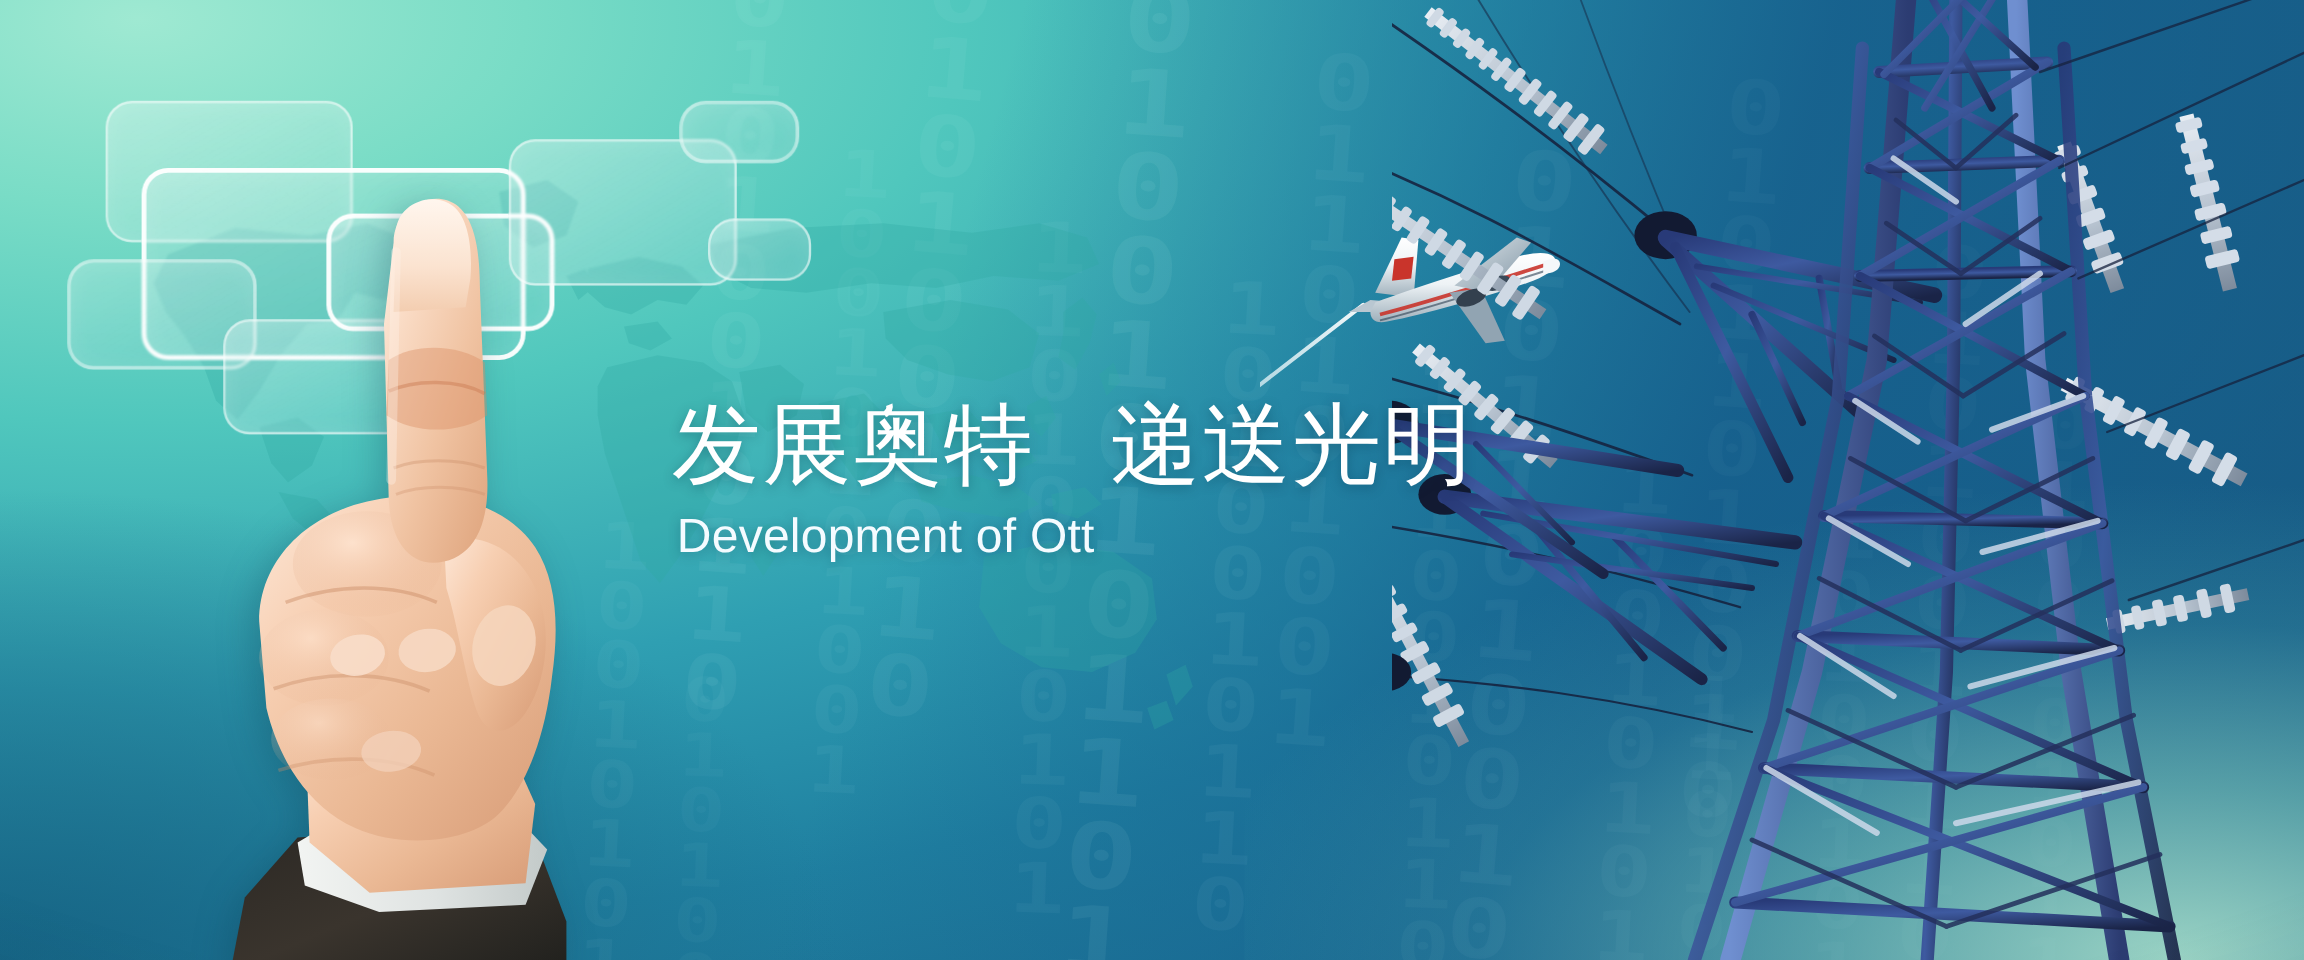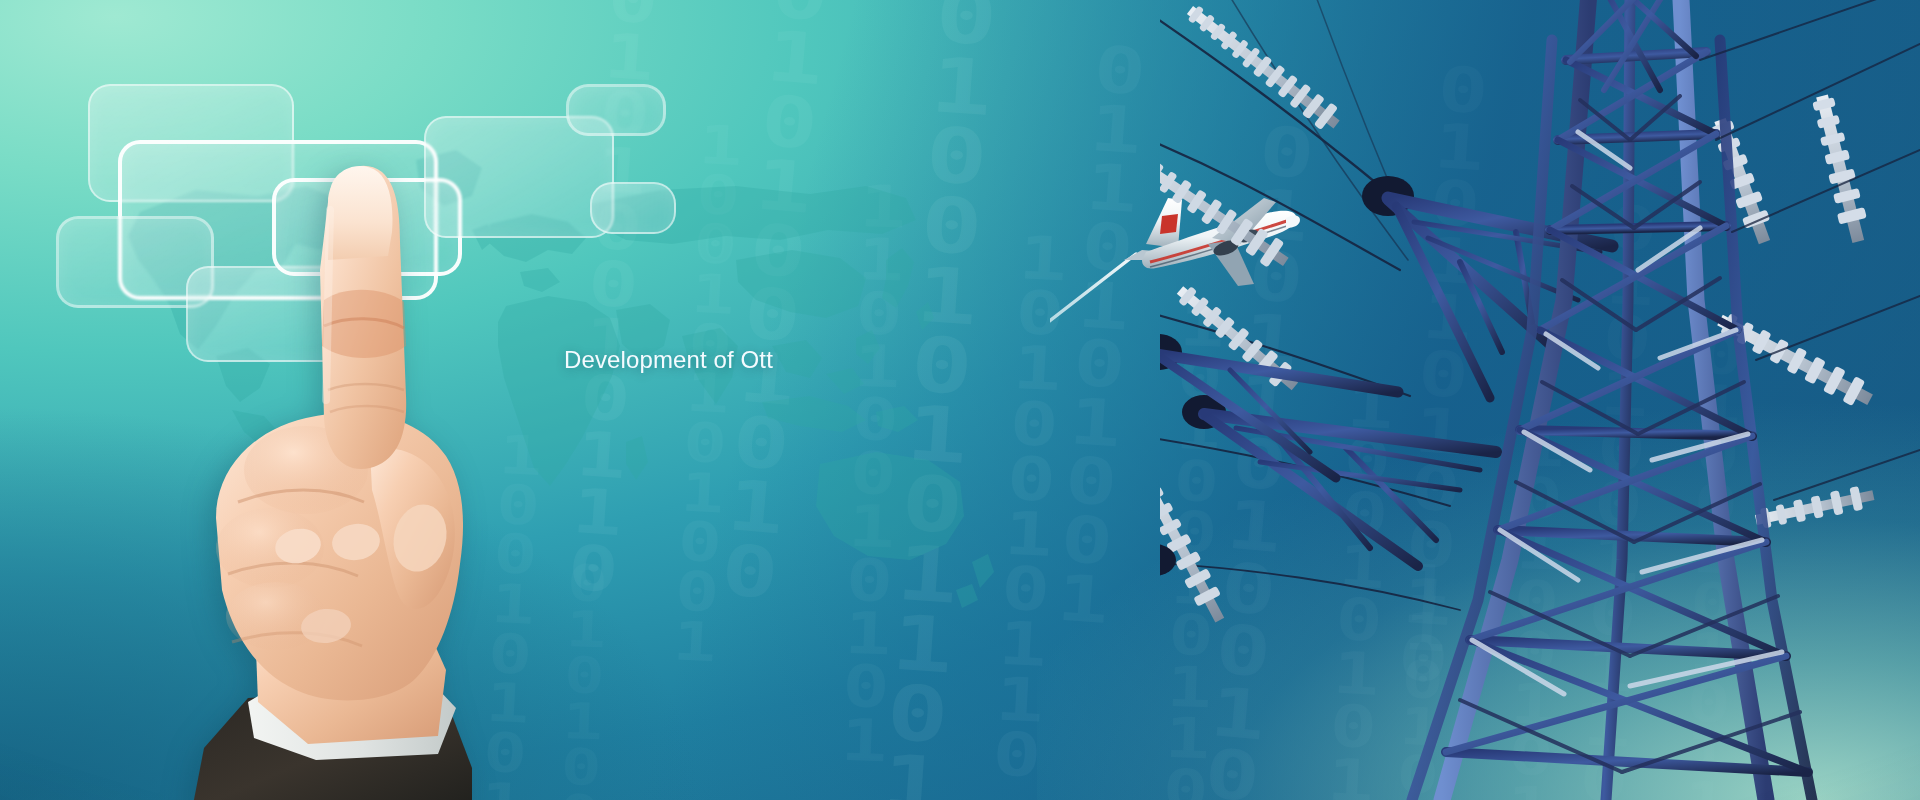--- a/index.html
+++ b/index.html
@@ -92,21 +92,21 @@
     user-select:none;
   }
   .headline-row{display:flex;align-items:flex-end;gap:64px;}
   .h-cn{
     font-size:74px;line-height:1.05;font-weight:400;
     letter-spacing:.02em;
     white-space:nowrap;
   }
   .sub-row{display:flex;align-items:flex-start;gap:56px;margin-top:14px;padding-left:4px;}
   .h-en{
-    font-size:24px;line-height:1.15;font-weight:400;
+    font-size:40px;line-height:1.15;font-weight:400;
     letter-spacing:.005em;
     white-space:nowrap;
     color:#f4fbff;
   }
   .blk{display:flex;flex-direction:column;}
 </style>
 </head>
 <body>
 
 <div id="banner">
@@ -566,18 +566,26 @@
           <path d="M614 500 L760 450"></path>
           <path d="M540 60 L760 -16"></path>
         </g>
       </g>
     </svg>
   </div>
 
   <div class="vignette"></div>
 
   <div class="copy">
+    <div class="headline-row">
+      <div class="blk">
+        <div class="h-cn">发展奥特</div>
+      </div>
+      <div class="blk">
+        <div class="h-cn">递送光明</div>
+      </div>
+    </div>
     <div class="sub-row">
       <div class="h-en">Development of Ott</div>
     </div>
   </div>
 
 </div>
 
 </body></html>

